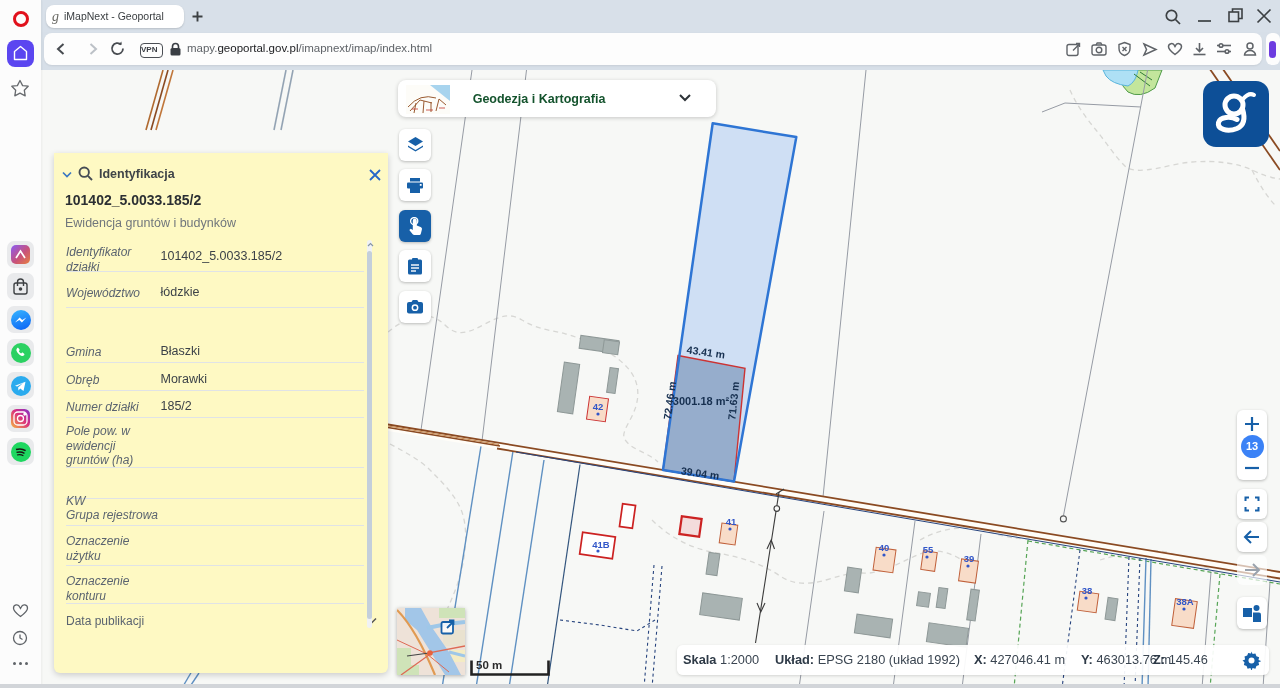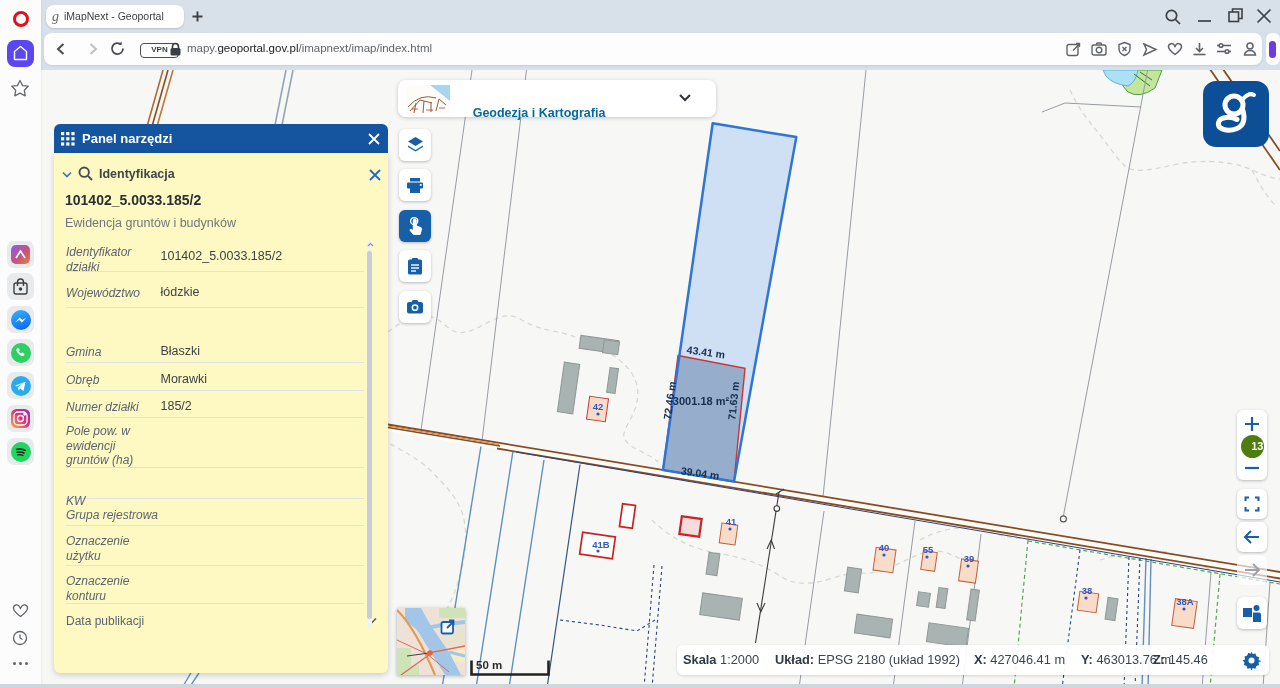--- a/index.html
+++ b/index.html
@@ -231,21 +231,21 @@
   <svg class="abs" style="left:10px;top:9px" width="14" height="14" fill="none" stroke="#474b50" stroke-width="2">
         <path d="M9.5 2L4 7l5.5 5"></path>
       </svg>
   <svg class="abs" style="left:42px;top:9px" width="14" height="14" fill="none" stroke="#bcc1c7" stroke-width="2">
         <path d="M4.5 2L10 7l-5.5 5"></path>
       </svg>
   <svg class="abs" style="left:66px;top:8px" width="15" height="15" fill="none" stroke="#474b50" stroke-width="1.8">
         <path d="M13 7.5a5.5 5.5 0 1 1-1.8-4"></path>
         <path d="M11.5 0.5v3.3h-3.3" fill="#474b50" stroke="none"></path>
       </svg>
-  <div class="abs" style="left:96px;top:10px;width:39px;height:15px;border:1.6px solid #4a4e54;border-radius:4px;font-size:8px;font-weight:bold;color:#3a3e44;text-align:center;line-height:12px">VPN</div>
+  <div class="abs" style="left:96px;top:10px;width:23px;height:15px;border:1.6px solid #4a4e54;border-radius:4px;font-size:8px;font-weight:bold;color:#3a3e44;text-align:left;line-height:12px">VPN</div>
   <svg class="abs" style="left:125px;top:9px" width="13" height="14">
         <rect x="1.5" y="6" width="10" height="7.5" rx="1.5" fill="#3a3e44"></rect>
         <path d="M3.5 6V4.5a3 3 0 0 1 6 0V6" fill="none" stroke="#3a3e44" stroke-width="1.6"></path>
       </svg>
   <div class="abs" style="left:143px;top:9px;font-size:11.5px;color:#5f6368;white-space:nowrap"><span>mapy.</span><span style="color:#202124">geoportal.gov.pl</span><span>/imapnext/imap/index.html</span></div>
   <svg class="abs" style="left:1022px;top:9px" width="15" height="15" fill="none" stroke="#5f6368" stroke-width="1.4">
         <rect x="1" y="2.5" width="11" height="11" rx="2"></rect>
         <path d="M7 8.5L13.5 2M10 1.5h3.5V5"></path>
       </svg>
   <svg class="abs" style="left:1047px;top:9px" width="16" height="14" fill="none" stroke="#5f6368" stroke-width="1.4">
@@ -366,40 +366,23 @@
           <path d="M17,28 L18,16"></path>
           <path d="M25,27 L25,17"></path>
           <path d="M30,26 L33,14 L40,20"></path>
     </g>
     <g stroke="#c0392b" stroke-width="0.8">
           <line x1="6" y1="24" x2="12" y2="24"></line>
           <line x1="20" y1="25" x2="27" y2="25"></line>
           <line x1="33" y1="23" x2="39" y2="23"></line>
         </g>
   </svg>
-  <div class="abs" style="left:57px;top:26px;width:168px;text-align:center;font-size:12.5px;font-weight:bold;color:#0369a1">Geodezja i Kartografia</div>
+  <div class="abs" style="left:57px;top:12px;width:168px;text-align:center;font-size:12.5px;font-weight:bold;color:#14532d">Geodezja i Kartografia</div>
   <svg class="abs" style="left:280px;top:13px" width="14" height="10" fill="none" stroke="#2d3338" stroke-width="2">
         <path d="M2 2l5 5 5-5"></path>
-      </svg>
-</div>
-<div id="phead">
-  <svg class="abs" style="left:7px;top:8px" width="14" height="14" fill="#fff">
-        <rect x="0" y="0" width="3.2" height="3.2"></rect>
-        <rect x="5.2" y="0" width="3.2" height="3.2"></rect>
-        <rect x="10.4" y="0" width="3.2" height="3.2"></rect>
-        <rect x="0" y="5.2" width="3.2" height="3.2"></rect>
-        <rect x="5.2" y="5.2" width="3.2" height="3.2"></rect>
-        <rect x="10.4" y="5.2" width="3.2" height="3.2"></rect>
-        <rect x="0" y="10.4" width="3.2" height="3.2"></rect>
-        <rect x="5.2" y="10.4" width="3.2" height="3.2"></rect>
-        <rect x="10.4" y="10.4" width="3.2" height="3.2"></rect>
-      </svg>
-  <div class="t">Panel narzędzi</div>
-  <svg class="abs" style="left:314px;top:9px" width="12" height="12">
-        <path d="M1 1l10 10M11 1L1 11" stroke="#fff" stroke-width="1.8"></path>
       </svg>
 </div>
 <div id="pbody">
   <svg class="abs" style="left:8px;top:18px" width="10" height="8" fill="none" stroke="#3a77c2" stroke-width="1.7">
         <path d="M1 1.5l4 4 4-4"></path>
       </svg>
   <svg class="abs" style="left:24px;top:13px" width="15" height="15" fill="none" stroke="#454c54" stroke-width="1.9">
         <circle cx="6.2" cy="6.2" r="4.7"></circle>
         <line x1="9.9" y1="9.9" x2="14" y2="14"></line>
       </svg>
@@ -495,21 +478,21 @@
     </div>
 <div id="glogo"><svg width="66" height="66" viewBox="0 0 66 66" fill="none" stroke="#fff">
         <circle cx="31" cy="24" r="9" stroke-width="5"></circle>
         <path d="M40 18 Q46 11 51 14" stroke-width="4" stroke-linecap="round"></path>
         <path d="M39.5 28 C42 36 42 44 34 47.5 C24 51.5 14 48 15.5 41.5 C17 35.5 28 35 34 38.5" stroke-width="5" stroke-linecap="round"></path>
       </svg></div>
 <div class="rbtn" style="top:410px;height:70px">
   <svg class="abs" style="left:7px;top:6px" width="16" height="16">
         <path d="M8 1v14M1 8h14" stroke="#1760a8" stroke-width="2.2"></path>
       </svg>
-  <div class="abs" style="left:3.5px;top:24.5px;width:23px;height:23px;border-radius:50%;background:#4d7c0f;color:#fff;font-size:11px;font-weight:bold;text-align:right;line-height:23px">13</div>
+  <div class="abs" style="left:3.5px;top:24.5px;width:23px;height:23px;border-radius:50%;background:#3b82f6;color:#fff;font-size:11px;font-weight:bold;text-align:center;line-height:23px">13</div>
   <svg class="abs" style="left:7px;top:56px" width="16" height="4">
         <line x1="1" y1="2" x2="15" y2="2" stroke="#1760a8" stroke-width="2.2"></line>
       </svg>
 </div>
 <div class="rbtn" style="top:489px;height:30px">
       <svg width="16" height="16" fill="none" stroke="#1760a8" stroke-width="2">
         <path d="M1.5 5V1.5H5M11 1.5h3.5V5M14.5 11v3.5H11M5 14.5H1.5V11"></path>
       </svg>
     </div>
 <div class="rbtn" style="top:522px;height:30px">

